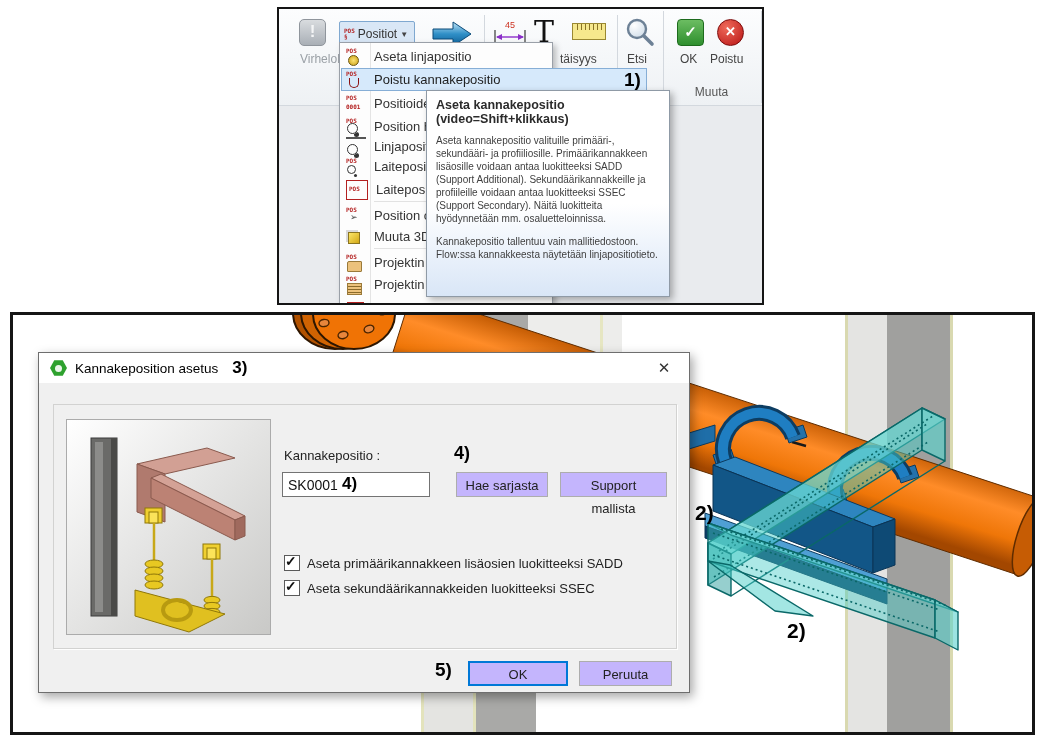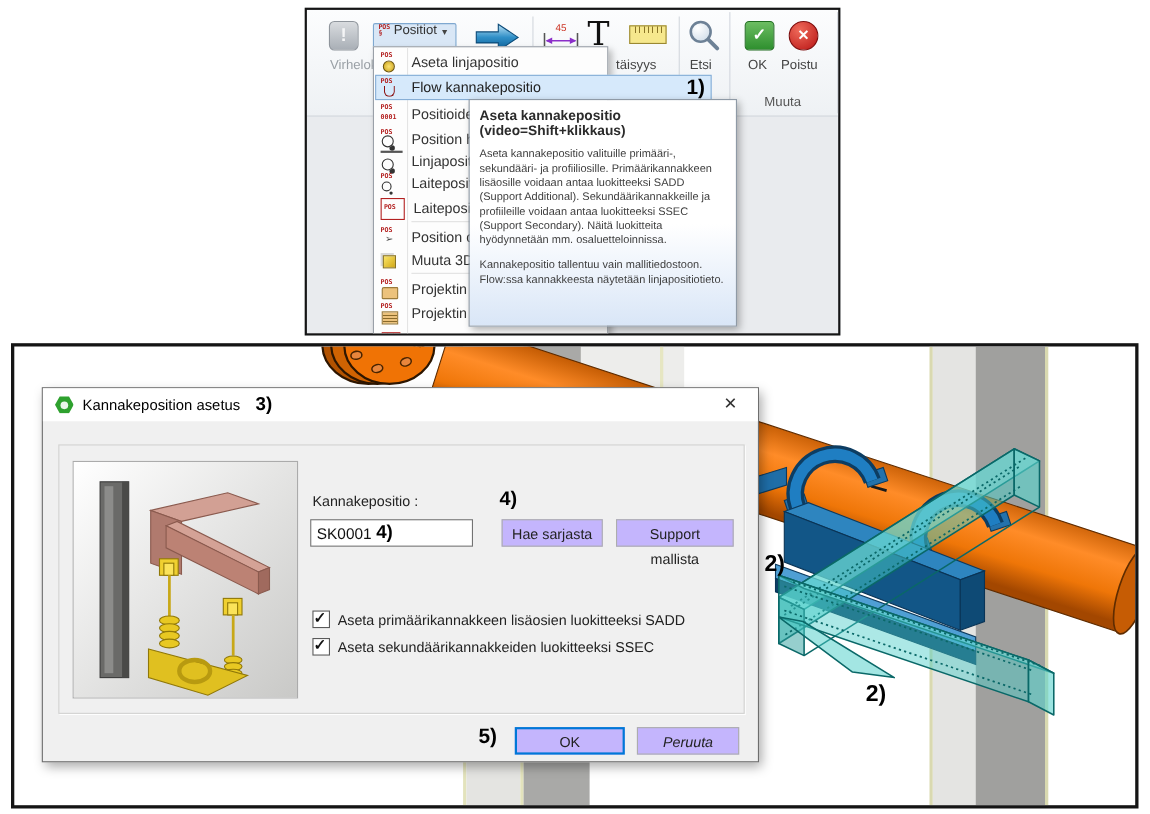--- a/index.html
+++ b/index.html
@@ -9,21 +9,21 @@
   .shot1{position:absolute;left:277px;top:7px;width:483px;height:294px;border:2px solid #151515;background:#e9ebee;overflow:hidden;}
   .ribbon{position:absolute;left:0;top:0;right:0;height:96px;background:linear-gradient(#fcfdfe,#eef1f4);border-bottom:1px solid #d3d8de;}
   .rlabel{position:absolute;top:43px;font-size:12px;color:#444;white-space:nowrap;}
   .rlabel.dis{color:#9aa0a6;}
   .vsep{position:absolute;top:6px;bottom:8px;width:1px;background:#d3d8de;}
 
   .virheloki-ic{position:absolute;left:20px;top:10px;width:25px;height:25px;border-radius:5px;
     background:linear-gradient(#d9dcdf,#a9afb6);border:1px solid #8f959c;color:#f4f5f6;
     font-weight:bold;font-size:17px;text-align:center;line-height:24px;}
   .positiot-btn{position:absolute;left:60px;top:12px;width:76px;height:24px;background:#d9e7f6;
-    border:1px solid #7fa8d0;border-radius:2px;display:flex;align-items:flex-end;gap:3px;padding:12px 4px;box-sizing:border-box;}
+    border:1px solid #7fa8d0;border-radius:2px;display:flex;align-items:center;gap:3px;padding:12px 4px;box-sizing:border-box;}
   .pos-mini{font-family:"DejaVu Sans Mono",monospace;font-weight:bold;font-size:6px;color:#b32020;line-height:6px;}
   .positiot-btn .lbl{font-size:12px;color:#333;}
   .caret{font-size:8px;color:#444;}
 
   .blue-arrow{position:absolute;left:150px;top:10px;}
   .dim-ic{position:absolute;left:212px;top:10px;}
   .t-ic{position:absolute;left:255px;top:6px;font-family:"DejaVu Serif",serif;font-size:30px;color:#111;line-height:34px;}
   .ruler-ic{position:absolute;left:293px;top:14px;width:32px;height:15px;background:#f6e88d;border:1px solid #9a8832;}
   .ruler-ic::before{content:"";position:absolute;left:1px;right:1px;top:0;height:6px;
     background:repeating-linear-gradient(90deg,transparent 0 3px,#8a7426 3px 4px);}
@@ -103,21 +103,21 @@
   .fld-label{position:absolute;left:245px;top:95px;font-size:13px;color:#222;}
   .fld-input{position:absolute;left:243px;top:119px;width:148px;height:25px;border:1px solid #737373;
     background:#fff;font-family:"Liberation Sans",sans-serif;font-size:14px;color:#111;padding:0 0 0 5px;box-sizing:border-box;}
   .btn{position:absolute;height:25px;background:#c4b5fd;border:1px solid #adadad;font-family:"Liberation Sans",sans-serif;
     font-size:13px;color:#222;text-align:center;line-height:23px;box-sizing:border-box;}
   .chk-row{position:absolute;left:245px;display:flex;align-items:center;gap:7px;}
   .chk{width:14px;height:14px;background:#fff;border:1px solid #5a5a5a;position:relative;flex:0 0 14px;}
   .chk.checked::after{content:"✓";position:absolute;left:0px;top:-3px;font-size:14px;font-weight:bold;color:#111;}
   .chk-row .txt{font-size:13px;color:#222;white-space:nowrap;}
   .ok-btn{left:429px;top:308px;width:100px;border:2px solid #0078d7;line-height:21px;}
-  .cancel-btn{left:540px;top:308px;width:93px;font-style:italic;}
+  .cancel-btn{left:540px;top:308px;width:93px;}
 </style>
 </head>
 <body>
 
 <div class="shot1">
   <div class="ribbon">
     <div class="virheloki-ic">!</div>
     <div class="rlabel dis" style="left:21px;">Virheloki</div>
 
     <div class="positiot-btn">
@@ -219,21 +219,21 @@
       <span class="mic i-doc"></span>
       <span class="txt">Projektin li</span>
     </div>
     <div class="mrow" style="top:253px;">
       <span class="mic i-grid nopos"></span>
     </div>
   </div>
 
   <div class="hl-row">
     <span class="mic i-hanger"></span>
-    <span class="txt">Flow kannakepositio</span>
+    <span class="txt">Poistu kannakepositio</span>
     <span class="ann" style="position:absolute;left:282px;top:0;font-size:19px;">1)</span>
   </div>
 
   <div class="tooltip">
     <div class="tt-title">Aseta kannakepositio (video=Shift+klikkaus)</div>
     <p>Aseta kannakepositio valituille primääri-, sekundääri- ja profiiliosille. Primäärikannakkeen lisäosille voidaan antaa luokitteeksi SADD (Support Additional). Sekundäärikannakkeille ja profiileille voidaan antaa luokitteeksi SSEC (Support Secondary). Näitä luokitteita hyödynnetään mm. osaluetteloinnissa.</p>
     <p>Kannakepositio tallentuu vain mallitiedostoon. Flow:ssa kannakkeesta näytetään linjapositiotieto.</p>
   </div>
 </div>
 

